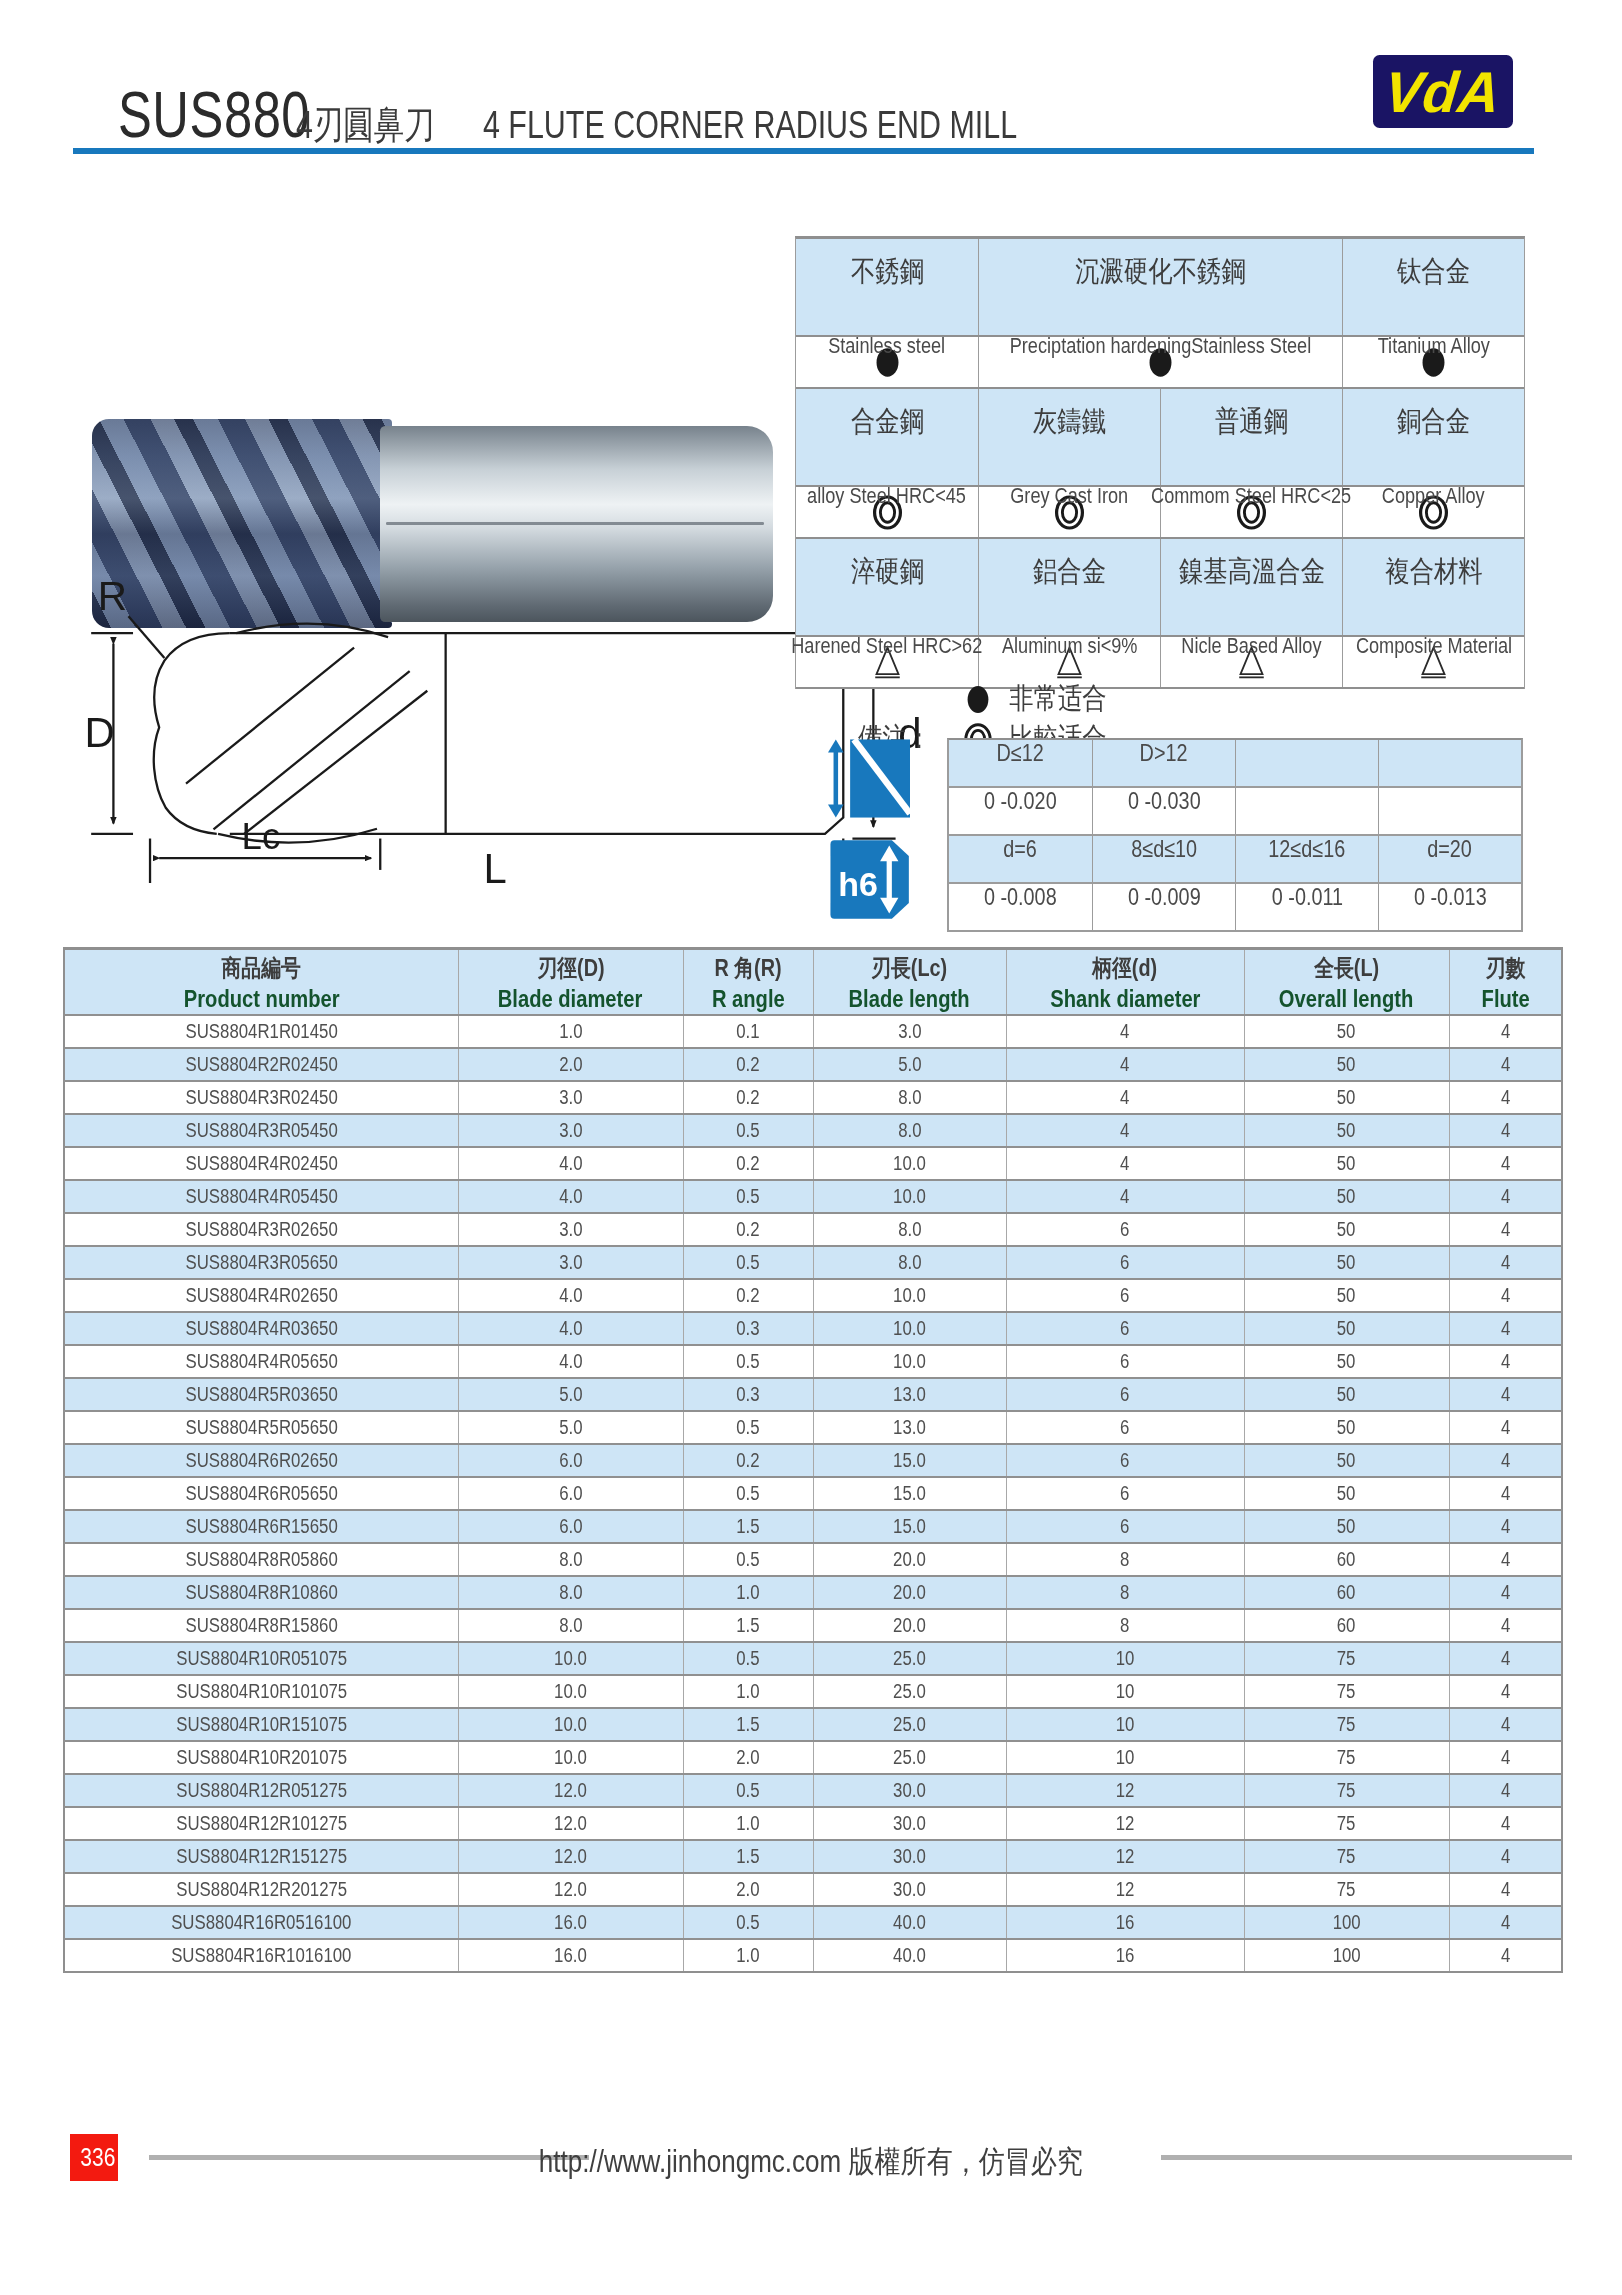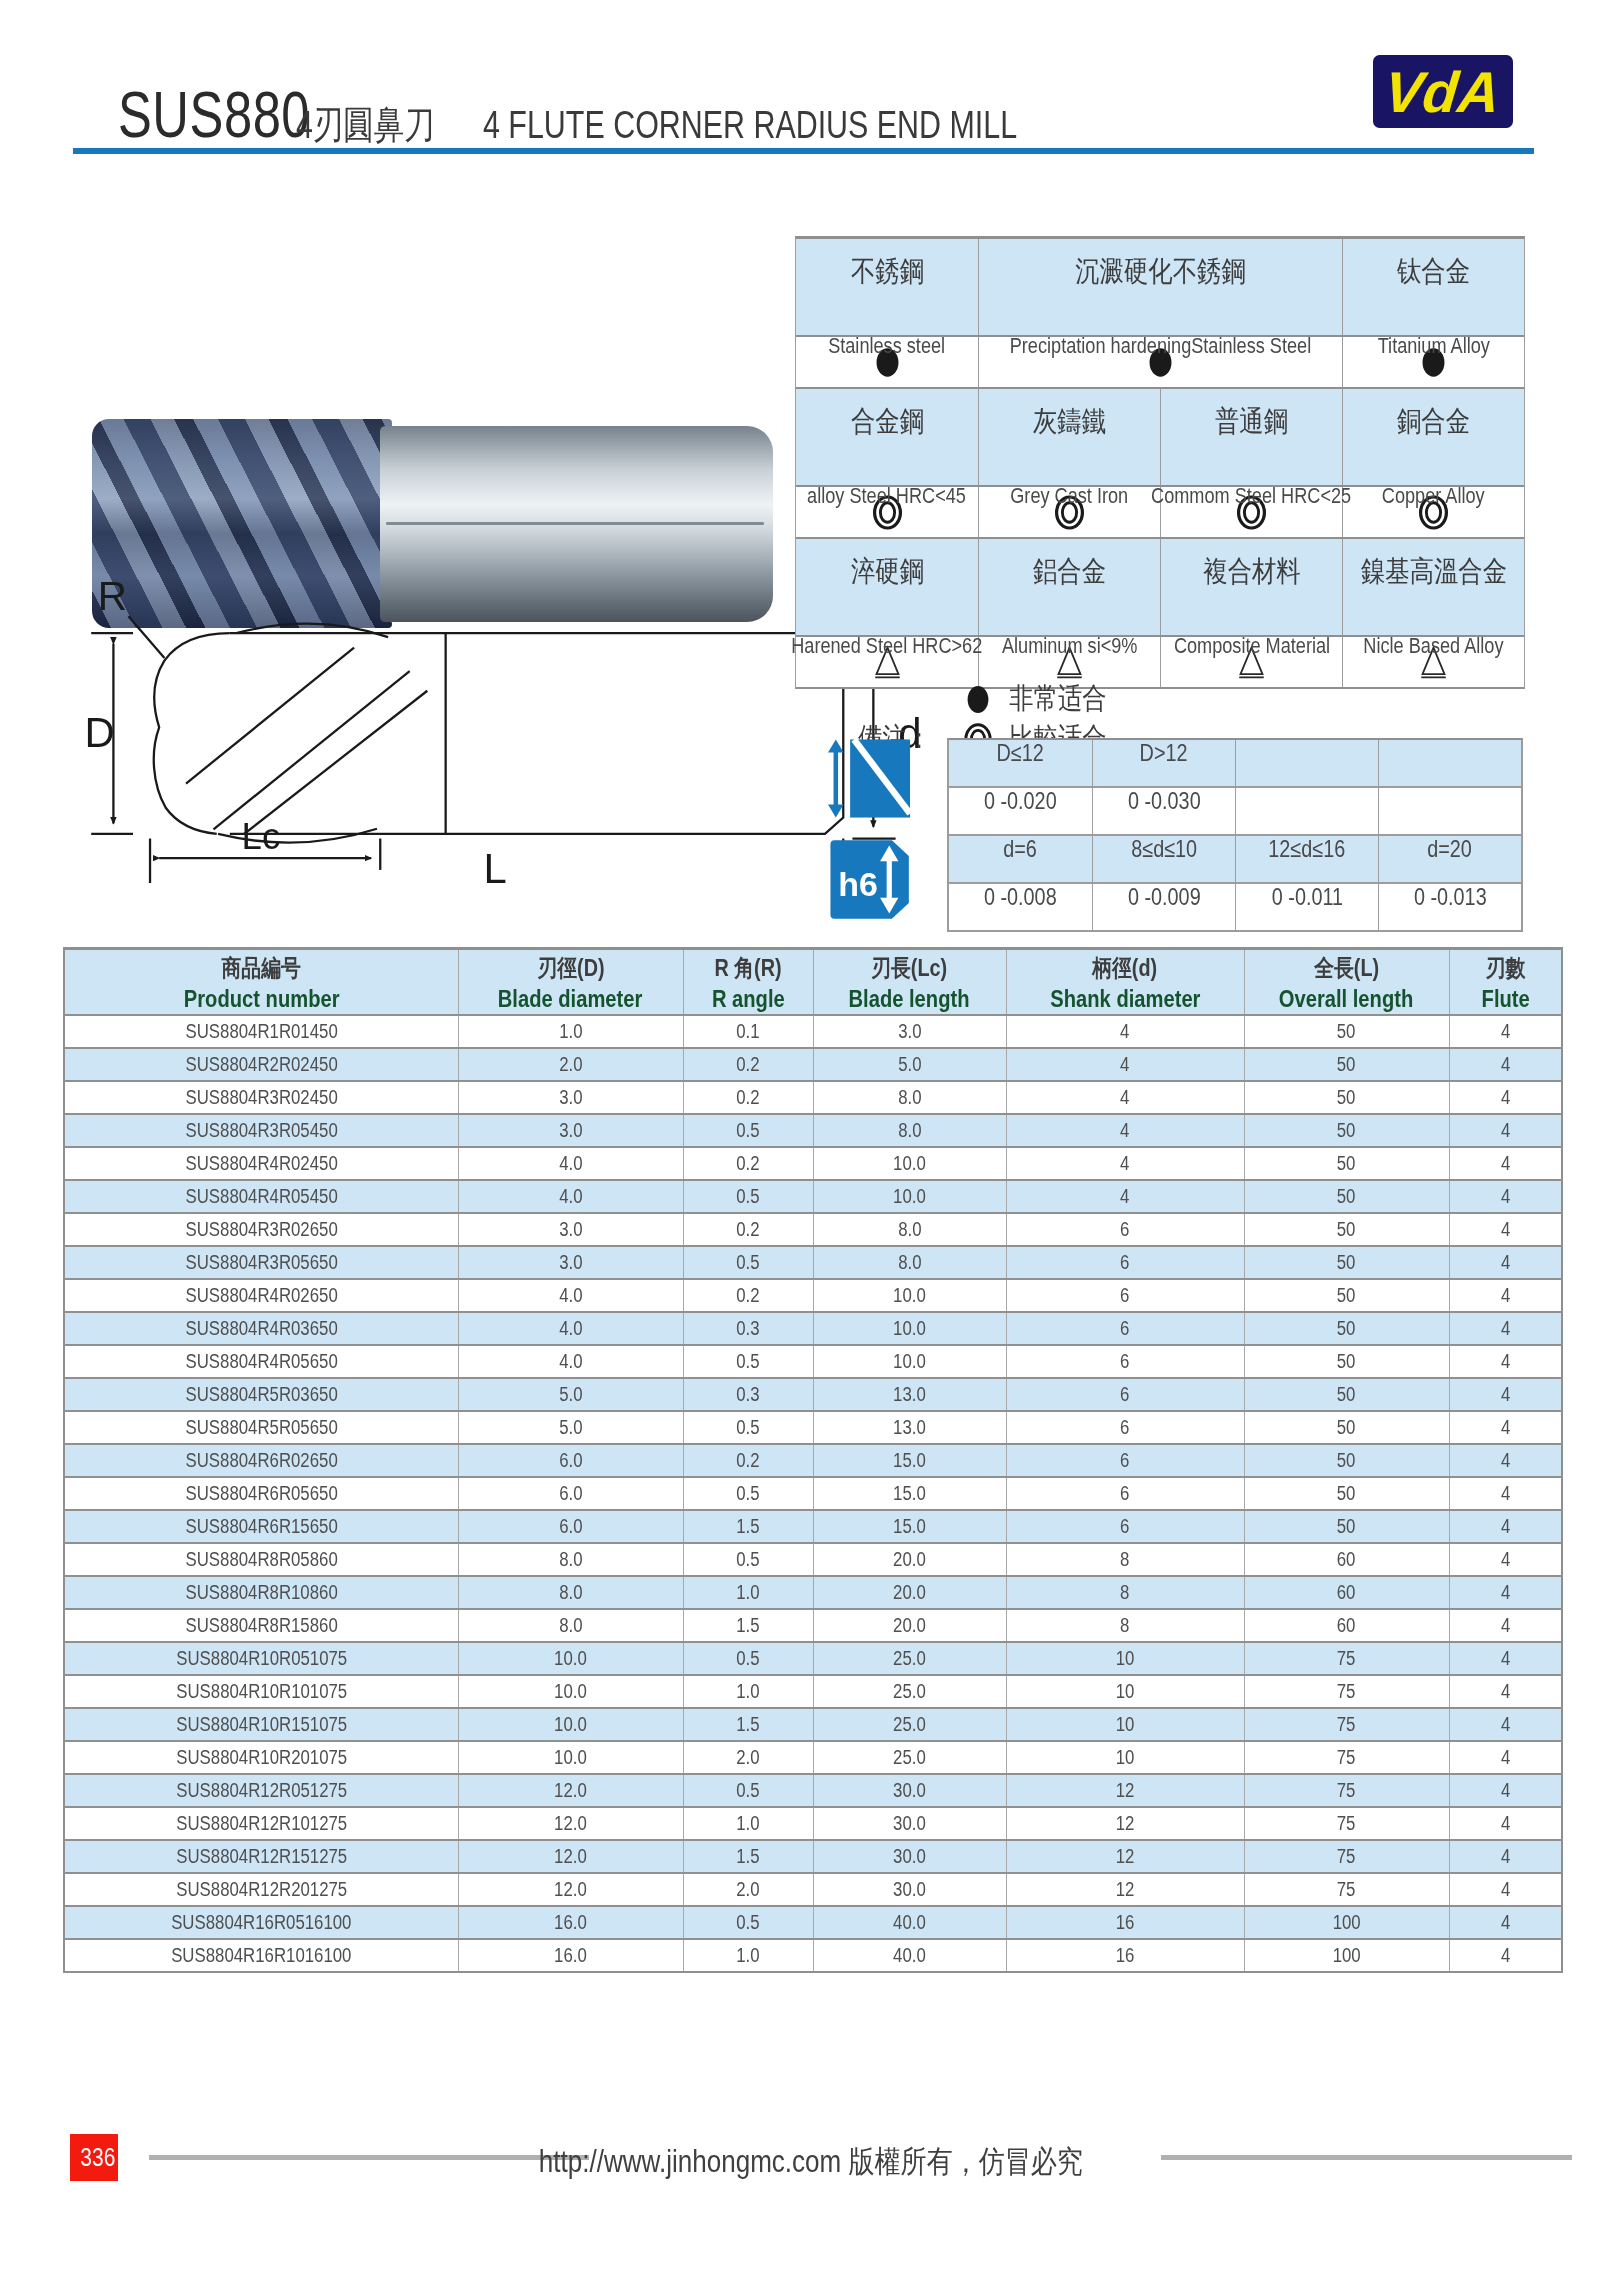--- a/index.html
+++ b/index.html
@@ -220,26 +220,26 @@
       <div class="mt-row mt-head">
         <div class="mt-cell span1">
       <div class="mt-cn"><span class="cx">淬硬鋼</span></div>
       <div class="mt-en"><span class="cx">Harened Steel HRC&gt;62</span></div>
         </div>
         <div class="mt-cell span1">
       <div class="mt-cn"><span class="cx">鋁合金</span></div>
       <div class="mt-en"><span class="cx">Aluminum si&lt;9%</span></div>
         </div>
         <div class="mt-cell span1">
+      <div class="mt-cn"><span class="cx">鎳基高溫合金</span></div>
+      <div class="mt-en"><span class="cx">Nicle Based Alloy</span></div>
+        </div>
+        <div class="mt-cell span1">
       <div class="mt-cn"><span class="cx">複合材料</span></div>
       <div class="mt-en"><span class="cx">Composite Material</span></div>
-        </div>
-        <div class="mt-cell span1">
-      <div class="mt-cn"><span class="cx">鎳基高溫合金</span></div>
-      <div class="mt-en"><span class="cx">Nicle Based Alloy</span></div>
         </div>
       </div>
       <div class="mt-row mt-sym">
         <div class="mt-cell span1">
           <svg width="31" height="35" viewBox="0 0 48 54">
             <path d="M24 4 L41 45 L7 45 Z" fill="none" stroke="#2a2a2a" stroke-width="2.8"></path>
             <line x1="5" y1="50" x2="43" y2="50" stroke="#2a2a2a" stroke-width="2.8"></line>
           </svg>
         </div>
         <div class="mt-cell span1">

